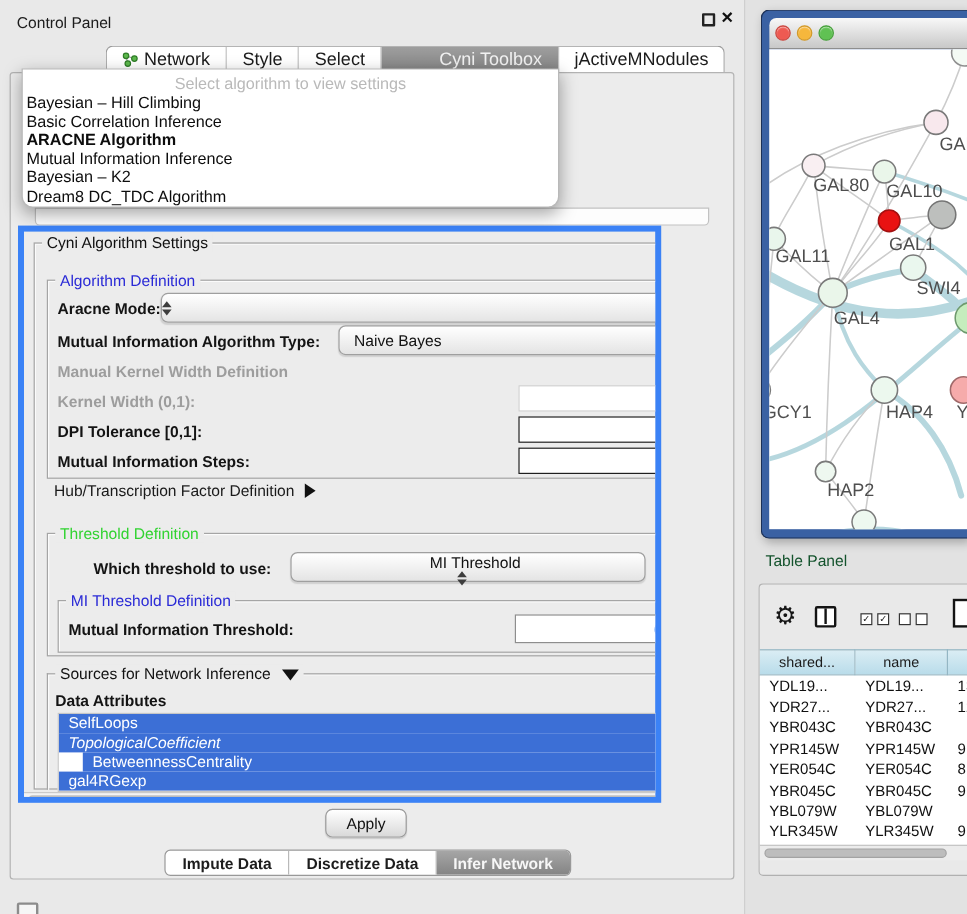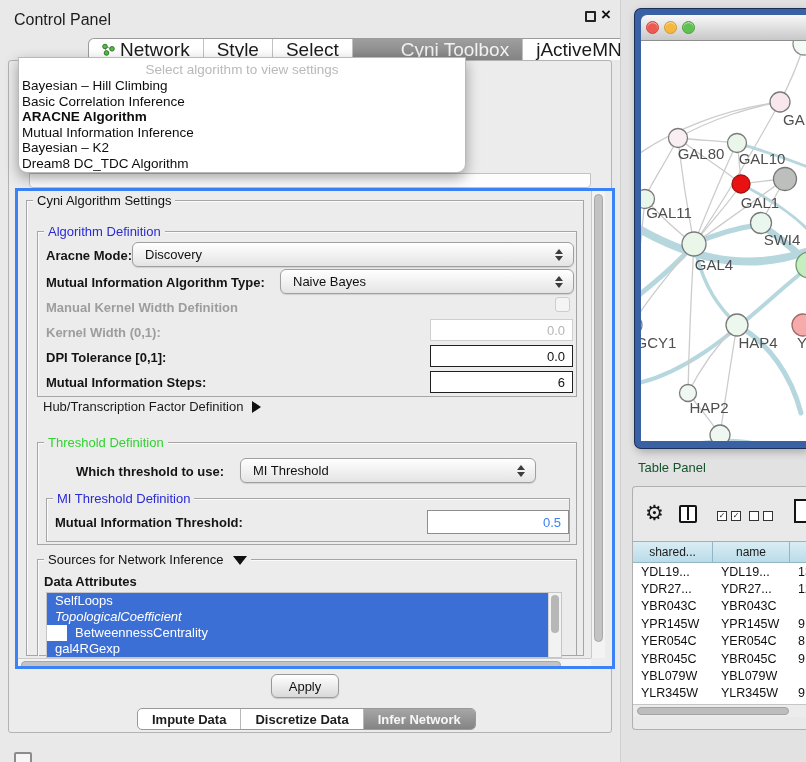--- a/index.html
+++ b/index.html
@@ -2,32 +2,32 @@
 <html><head>
 <meta charset="utf-8">
 <style>
   * { box-sizing: border-box; margin: 0; padding: 0; }
   body { background:#bbb; }
   .screen{position:relative;width:806px;height:762px;background:#e7e7e7;font-family:"Liberation Sans",sans-serif;overflow:hidden;}
   .top-strip{position:absolute;left:0;top:0;width:806px;height:4px;background:#f6f6f6;border-bottom:1px solid #d9d9d9;}
 
   
   .left-panel{position:absolute;left:0;top:0;width:620px;height:762px;background:#e9e9e9;}
-  .panel-title{position:absolute;left:14px;top:11px;font-size:16px;color:#1c1c1c;}
+  .panel-title{position:absolute;left:14px;top:11px;font-size:13px;color:#1c1c1c;}
   .float-icon{position:absolute;left:585px;top:11px;width:11px;height:11px;border:2px solid #222;border-radius:1px;}
   .close-icon{position:absolute;left:601px;top:5px;font-size:17px;font-weight:bold;color:#111;}
 
   .top-tabs{position:absolute;left:88px;top:38px;height:22px;display:flex;background:#fff;border:1px solid #9c9c9c;border-bottom:none;border-radius:6px 6px 0 0;overflow:hidden;}
-  .tab{display:flex;align-items:center;gap:5px;padding:0 13px;font-size:19px;color:#1b1b1b;border-right:1px solid #c2c2c2;white-space:nowrap;}
+  .tab{display:flex;align-items:center;gap:5px;padding:0 13px;font-size:15px;color:#1b1b1b;border-right:1px solid #c2c2c2;white-space:nowrap;}
   .tab:last-child{border-right:none;}
   .tab.selected{background:linear-gradient(#9e9e9e,#848484);color:#f2f2f2;padding-left:48px;}
 
   .content-panel{position:absolute;left:8px;top:60px;width:604px;height:673px;background:#ececec;border:1px solid #b3b3b3;border-radius:3px;}
   .hidden-combo{position:absolute;left:20px;top:112px;width:562px;height:15px;background:#fdfdfd;border:1px solid #c2c2c2;border-radius:0 0 4px 4px;}
-  .scrollpane{position:absolute;left:6px;top:127px;width:600px;height:481px;border:3px solid #3b82f6;background:#ececec;overflow:hidden;}
+  .scrollpane{position:absolute;left:6px;top:127px;width:536px;height:481px;border:5px solid #3b82f6;background:#ececec;overflow:hidden;}
 
   .group{position:absolute;border:1px solid #a5a5a5;box-shadow:inset 1px 1px 0 rgba(255,255,255,.8);}
   .group-title{position:absolute;top:-8px;left:6px;background:#ececec;padding:0 4px;font-size:13px;line-height:15px;white-space:nowrap;}
   .gt-black{color:#111}.gt-blue{color:#2a2ad6}.gt-green{color:#31d331}
 
   .lbl{position:absolute;font-size:13px;font-weight:bold;color:#141414;white-space:nowrap;}
   .lbl.dis{color:#9d9d9d;}
   .combo{position:absolute;height:25px;border:1px solid #9f9f9f;border-radius:6px;background:linear-gradient(#ffffff,#e4e4e4);display:flex;align-items:center;box-shadow:0 1px 1px rgba(0,0,0,.12);}
   .combo-text{font-size:13px;color:#111;padding-left:12px;flex:1;}
   .spin{display:flex;flex-direction:column;gap:2px;margin-right:10px;}
@@ -134,21 +134,20 @@
       <div class="scrollpane">
 
         <div class="group" style="left:8px;top:9px;width:558px;height:456px;">
           <span class="group-title gt-black">Cyni Algorithm Settings</span>
 
           <div class="group" style="left:10px;top:30px;width:540px;height:166px;">
             <span class="group-title gt-blue">Algorithm Definition</span>
 
             <span class="lbl" style="left:8px;top:16px;">Aracne Mode:</span>
             <div class="combo" style="left:94px;top:10px;width:442px;">
-              <span class="combo-text">Discovery</span>
               <span class="spin">
                   <i class="up"></i>
                   <i class="dn"></i>
                 </span>
             </div>
 
             <span class="lbl" style="left:8px;top:43px;">Mutual Information Algorithm Type:</span>
             <div class="combo" style="left:242px;top:37px;width:294px;">
               <span class="combo-text">Naive Bayes</span>
               <span class="spin">
@@ -178,21 +177,21 @@
 
           <div class="hub-row" style="left:16px;top:198px;">
             <span>Hub/Transcription Factor Definition</span>
             <span class="tri-right"></span>
           </div>
 
           <div class="group" style="left:10px;top:241px;width:540px;height:103px;">
             <span class="group-title gt-green">Threshold Definition</span>
 
             <span class="lbl" style="left:38px;top:21px;">Which threshold to use:</span>
-            <div class="combo" style="left:202px;top:15px;width:296px;">
+            <div class="combo" style="left:202px;top:15px;width:296px;flex-direction:column;">
               <span class="combo-text">MI Threshold</span>
               <span class="spin">
                   <i class="up"></i>
                   <i class="dn"></i>
                 </span>
             </div>
 
             <div class="group" style="left:8px;top:55px;width:524px;height:44px;">
               <span class="group-title gt-blue">MI Threshold Definition</span>
               <span class="lbl" style="left:8px;top:16px;">Mutual Information Threshold:</span>

